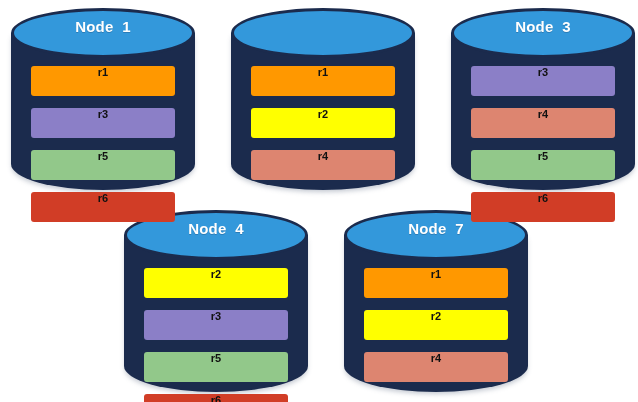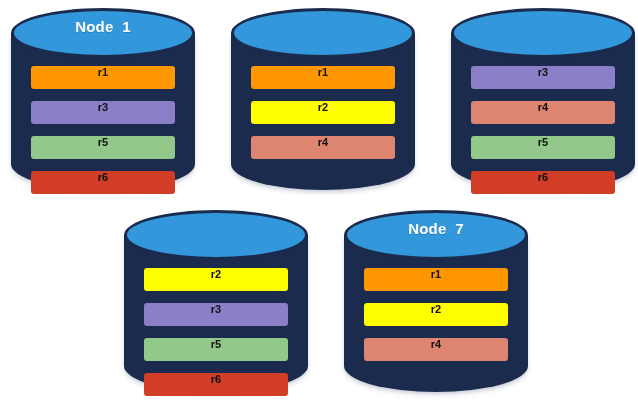--- a/index.html
+++ b/index.html
@@ -63,21 +63,21 @@
     text-shadow: 0 1px 0 rgba(20,40,70,0.25);
   }
   .bars {
     position: absolute;
     left: 20px;
     top: 58px;
     width: 144px;
     z-index: 4;
   }
   .bar {
-    height: 23px;
+    height: 30px;
     margin-bottom: 12px;
     border-radius: 3px;
     color: #111111;
     font-size: 11px;
     font-weight: bold;
     line-height: 13px;
     text-align: center;
     box-sizing: border-box;
   }
   .bar:last-child { margin-bottom: 0; }
@@ -102,30 +102,32 @@
       <div class="cyl-top" style="background: rgb(51, 152, 219); border-color: rgb(27, 43, 77);"></div>
       <div class="bars">
         <div class="bar" style="background: rgb(255, 152, 0); color: rgb(17, 17, 17);">r1</div>
         <div class="bar" style="background: rgb(255, 255, 0); color: rgb(17, 17, 17);">r2</div>
         <div class="bar" style="background: rgb(221, 133, 112); color: rgb(17, 17, 17);">r4</div>
       </div>
     </div>
     <div class="node" style="left: 451px; top: 8px;">
       <div class="cyl-body" style="background: rgb(27, 43, 77);"></div>
       <div class="cyl-top" style="background: rgb(51, 152, 219); border-color: rgb(27, 43, 77);"></div>
+      <div class="node-label" style="color: rgb(255, 255, 255);">Node  3</div>
       <div class="bars">
         <div class="bar" style="background: rgb(139, 127, 199); color: rgb(17, 17, 17);">r3</div>
         <div class="bar" style="background: rgb(221, 133, 112); color: rgb(17, 17, 17);">r4</div>
         <div class="bar" style="background: rgb(146, 200, 138); color: rgb(17, 17, 17);">r5</div>
         <div class="bar" style="background: rgb(209, 61, 38); color: rgb(17, 17, 17);">r6</div>
       </div>
     </div>
     <div class="node" style="left: 124px; top: 210px;">
       <div class="cyl-body" style="background: rgb(27, 43, 77);"></div>
       <div class="cyl-top" style="background: rgb(51, 152, 219); border-color: rgb(27, 43, 77);"></div>
+      <div class="node-label" style="color: rgb(255, 255, 255);">Node  4</div>
       <div class="bars">
         <div class="bar" style="background: rgb(255, 255, 0); color: rgb(17, 17, 17);">r2</div>
         <div class="bar" style="background: rgb(139, 127, 199); color: rgb(17, 17, 17);">r3</div>
         <div class="bar" style="background: rgb(146, 200, 138); color: rgb(17, 17, 17);">r5</div>
         <div class="bar" style="background: rgb(209, 61, 38); color: rgb(17, 17, 17);">r6</div>
       </div>
     </div>
     <div class="node" style="left: 344px; top: 210px;">
       <div class="cyl-body" style="background: rgb(27, 43, 77);"></div>
       <div class="cyl-top" style="background: rgb(51, 152, 219); border-color: rgb(27, 43, 77);"></div>

